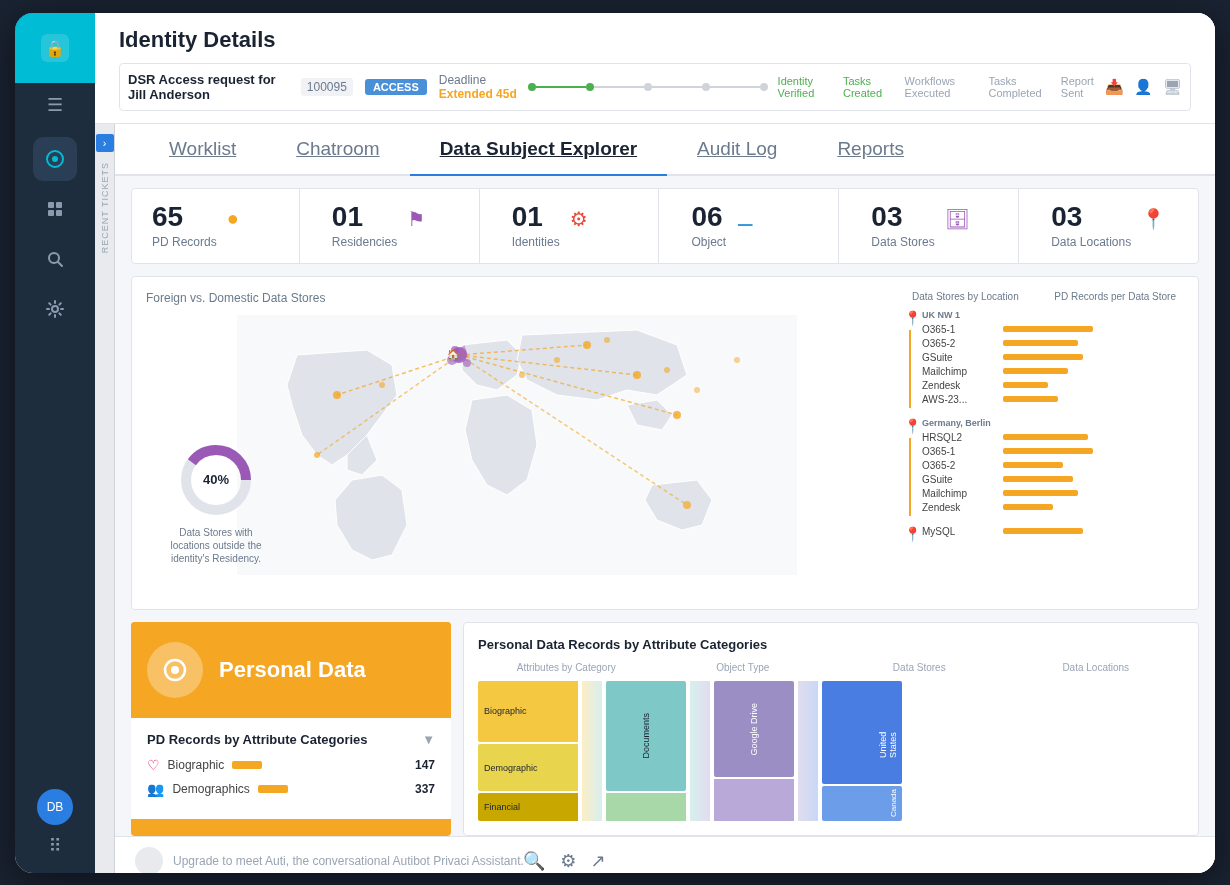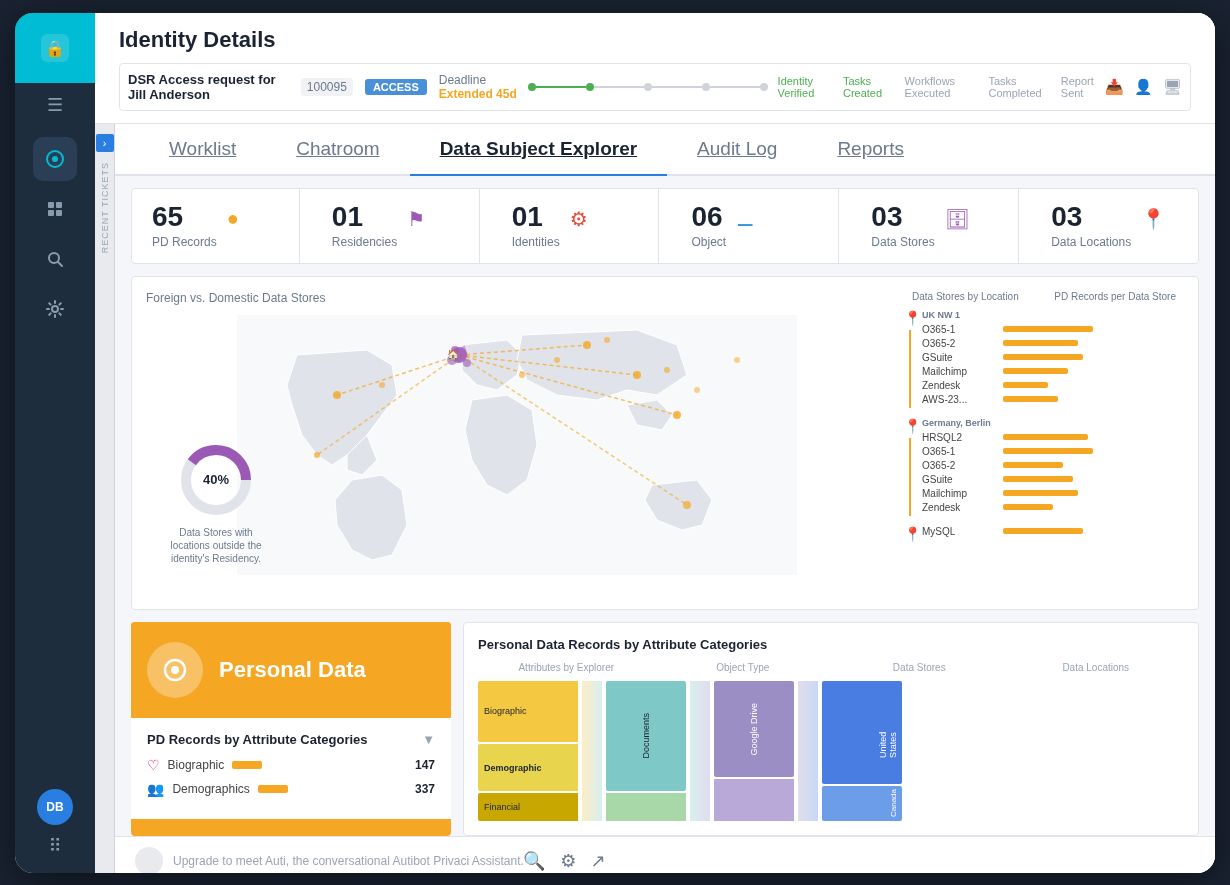--- a/index.html
+++ b/index.html
@@ -88,21 +88,21 @@
     .avatar-circle {
       width: 36px;
       height: 36px;
       border-radius: 50%;
       background: #2a7de1;
       display: flex;
       align-items: center;
       justify-content: center;
       color: white;
       font-size: 12px;
-      font-weight: bold;
+      font-weight: normal;
     }
     .dot-grid {
       color: #8a9bb0;
       font-size: 18px;
     }
 
     
     .main-content {
       flex: 1;
       display: flex;
@@ -837,35 +837,35 @@
                   <div class="pd-row-bar"></div>
                 </div>
                 <span class="pd-row-count">337</span>
               </div>
             </div>
           </div>
 
           <div class="pdr-card">
             <div class="pdr-title">Personal Data Records by Attribute Categories</div>
             <div class="pdr-headers">
-              <span class="pdr-col-label">Attributes by Explorer</span>
+              <span class="pdr-col-label">Attributes by Category</span>
               <span class="pdr-col-label">Object Type</span>
               <span class="pdr-col-label">Data Stores</span>
               <span class="pdr-col-label">Data Locations</span>
             </div>
 
             <div class="sankey-container">
 
               <div style="display:flex;flex-direction:column;width:100px;flex-shrink:0;">
                 <div style="background:#f5c842;flex:45;border-radius:2px 0 0 2px;position:relative;display:flex;align-items:center;padding-left:6px;">
                   <span style="font-size:9px;color:#1a2332;font-weight:500;">Biographic</span>
                 </div>
                 <div style="height:2px;"></div>
                 <div style="background:#e8d44d;flex:35;border-radius:2px 0 0 2px;position:relative;display:flex;align-items:center;padding-left:6px;">
-                  <span style="font-size:9px;color:#1a2332;font-weight:700;">Demographic</span>
+                  <span style="font-size:9px;color:#1a2332;font-weight:400;">Demographic</span>
                 </div>
                 <div style="height:2px;"></div>
                 <div style="background:#c8a800;flex:20;border-radius:2px 0 0 2px;position:relative;display:flex;align-items:center;padding-left:6px;">
                   <span style="font-size:9px;color:#1a2332;font-weight:500;">Financial</span>
                 </div>
               </div>
 
               <div style="width:20px;flex-shrink:0;background:linear-gradient(to right, rgba(245,199,66,0.3), rgba(126,200,200,0.3));"></div>
 
               <div style="display:flex;flex-direction:column;width:80px;flex-shrink:0;">

